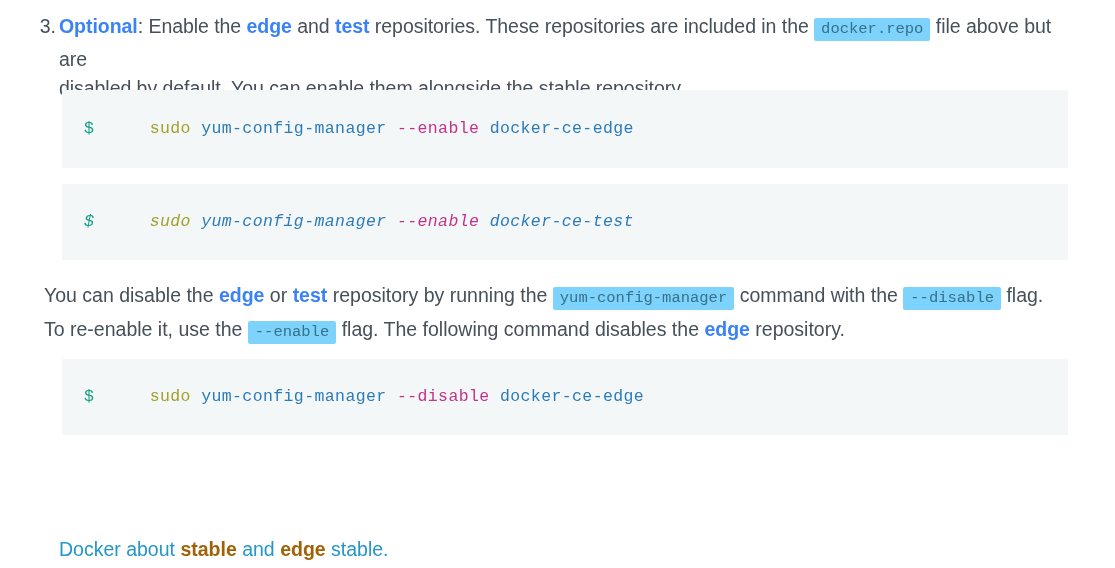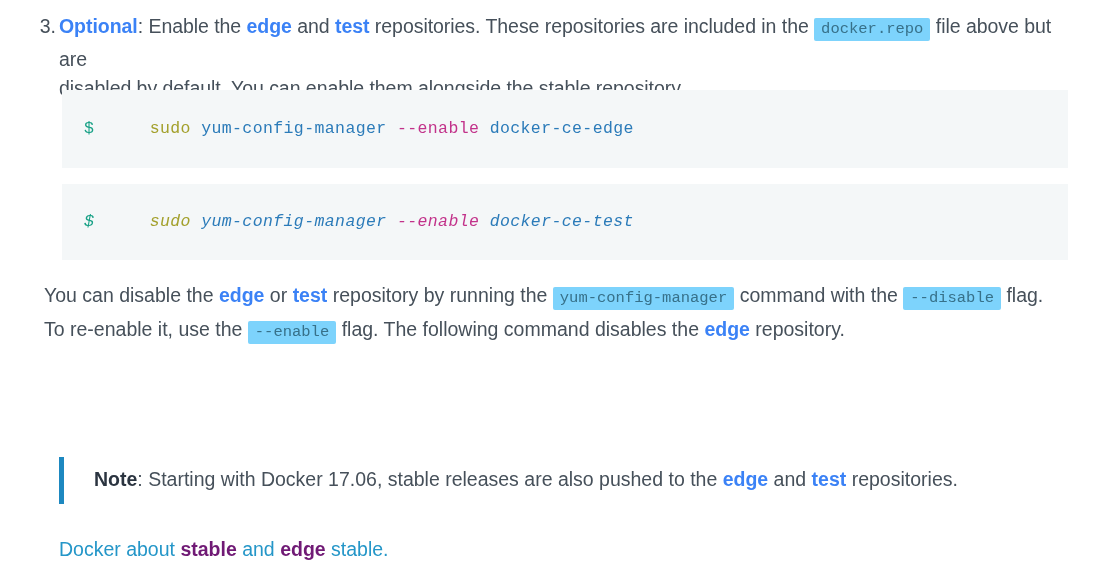--- a/index.html
+++ b/index.html
@@ -136,21 +136,21 @@
     top: 535px;
     font-size: 19.5px;
     line-height: 29px;
     color: #2496c8;
     text-decoration: none;
     white-space: nowrap;
     cursor: pointer;
   }
   .footer-link b {
     font-weight: bold;
-    color: #701a75;
+    color: #a16207;
   }
 </style>
 </head>
 <body>
 
 <div class="page">
 
   <div class="list-item">
     <div class="li-marker">3.</div>
     <div class="li-body">
@@ -162,20 +162,20 @@
   <div class="code-block" style="top:90px;height:78px;">
     <div class="code-line" style="top:29px;"><span class="tok-prompt">$</span><span class="tok-plain"> </span><span class="tok-cmd">sudo</span><span class="tok-plain"> </span><span class="tok-arg">yum-config-manager</span><span class="tok-plain"> </span><span class="tok-flag">--enable</span><span class="tok-plain"> </span><span class="tok-arg">docker-ce-edge</span></div>
   </div>
 
   <div class="code-block" style="top:184px;height:76px;font-style:italic;">
     <div class="code-line" style="top:28px;"><span class="tok-prompt">$</span><span class="tok-plain"> </span><span class="tok-cmd">sudo</span><span class="tok-plain"> </span><span class="tok-arg">yum-config-manager</span><span class="tok-plain"> </span><span class="tok-flag">--enable</span><span class="tok-plain"> </span><span class="tok-arg">docker-ce-test</span></div>
   </div>
 
   <div class="mid-para"><span>You can disable the </span><b class="bold">edge</b><span> or </span><b class="bold">test</b><span> repository by running the </span><code class="inline-code">yum-config-manager</code><span> command with the </span><code class="inline-code">--disable</code><span> flag. To re-enable it, use the </span><code class="inline-code">--enable</code><span> flag. The following command disables the </span><b class="bold">edge</b><span> repository.</span></div>
 
+  <div class="code-block" style="top:359px;height:76px;">
+    <div class="code-line" style="top:28px;"><span class="tok-prompt">$</span><span class="tok-plain"> </span><span class="tok-cmd">sudo</span><span class="tok-plain"> </span><span class="tok-arg">yum-config-manager</span><span class="tok-plain"> </span><span class="tok-flag">--disable</span><span class="tok-plain"> </span><span class="tok-arg">docker-ce-edge</span></div>
+  </div>
 
-  <div class="note">
-    <div class="note-text"><span class="note-label">Note</span><span>: Starting with Docker 17.06, stable releases are also pushed to the </span><b class="bold">edge</b><span> and </span><b class="bold">test</b><span> repositories.</span></div>
-  </div>
 
   <a class="footer-link" href="#"><span>Docker about </span><b>stable</b><span> and </span><b>edge</b><span> stable.</span></a>
 
 </div>
 
 </body></html>

